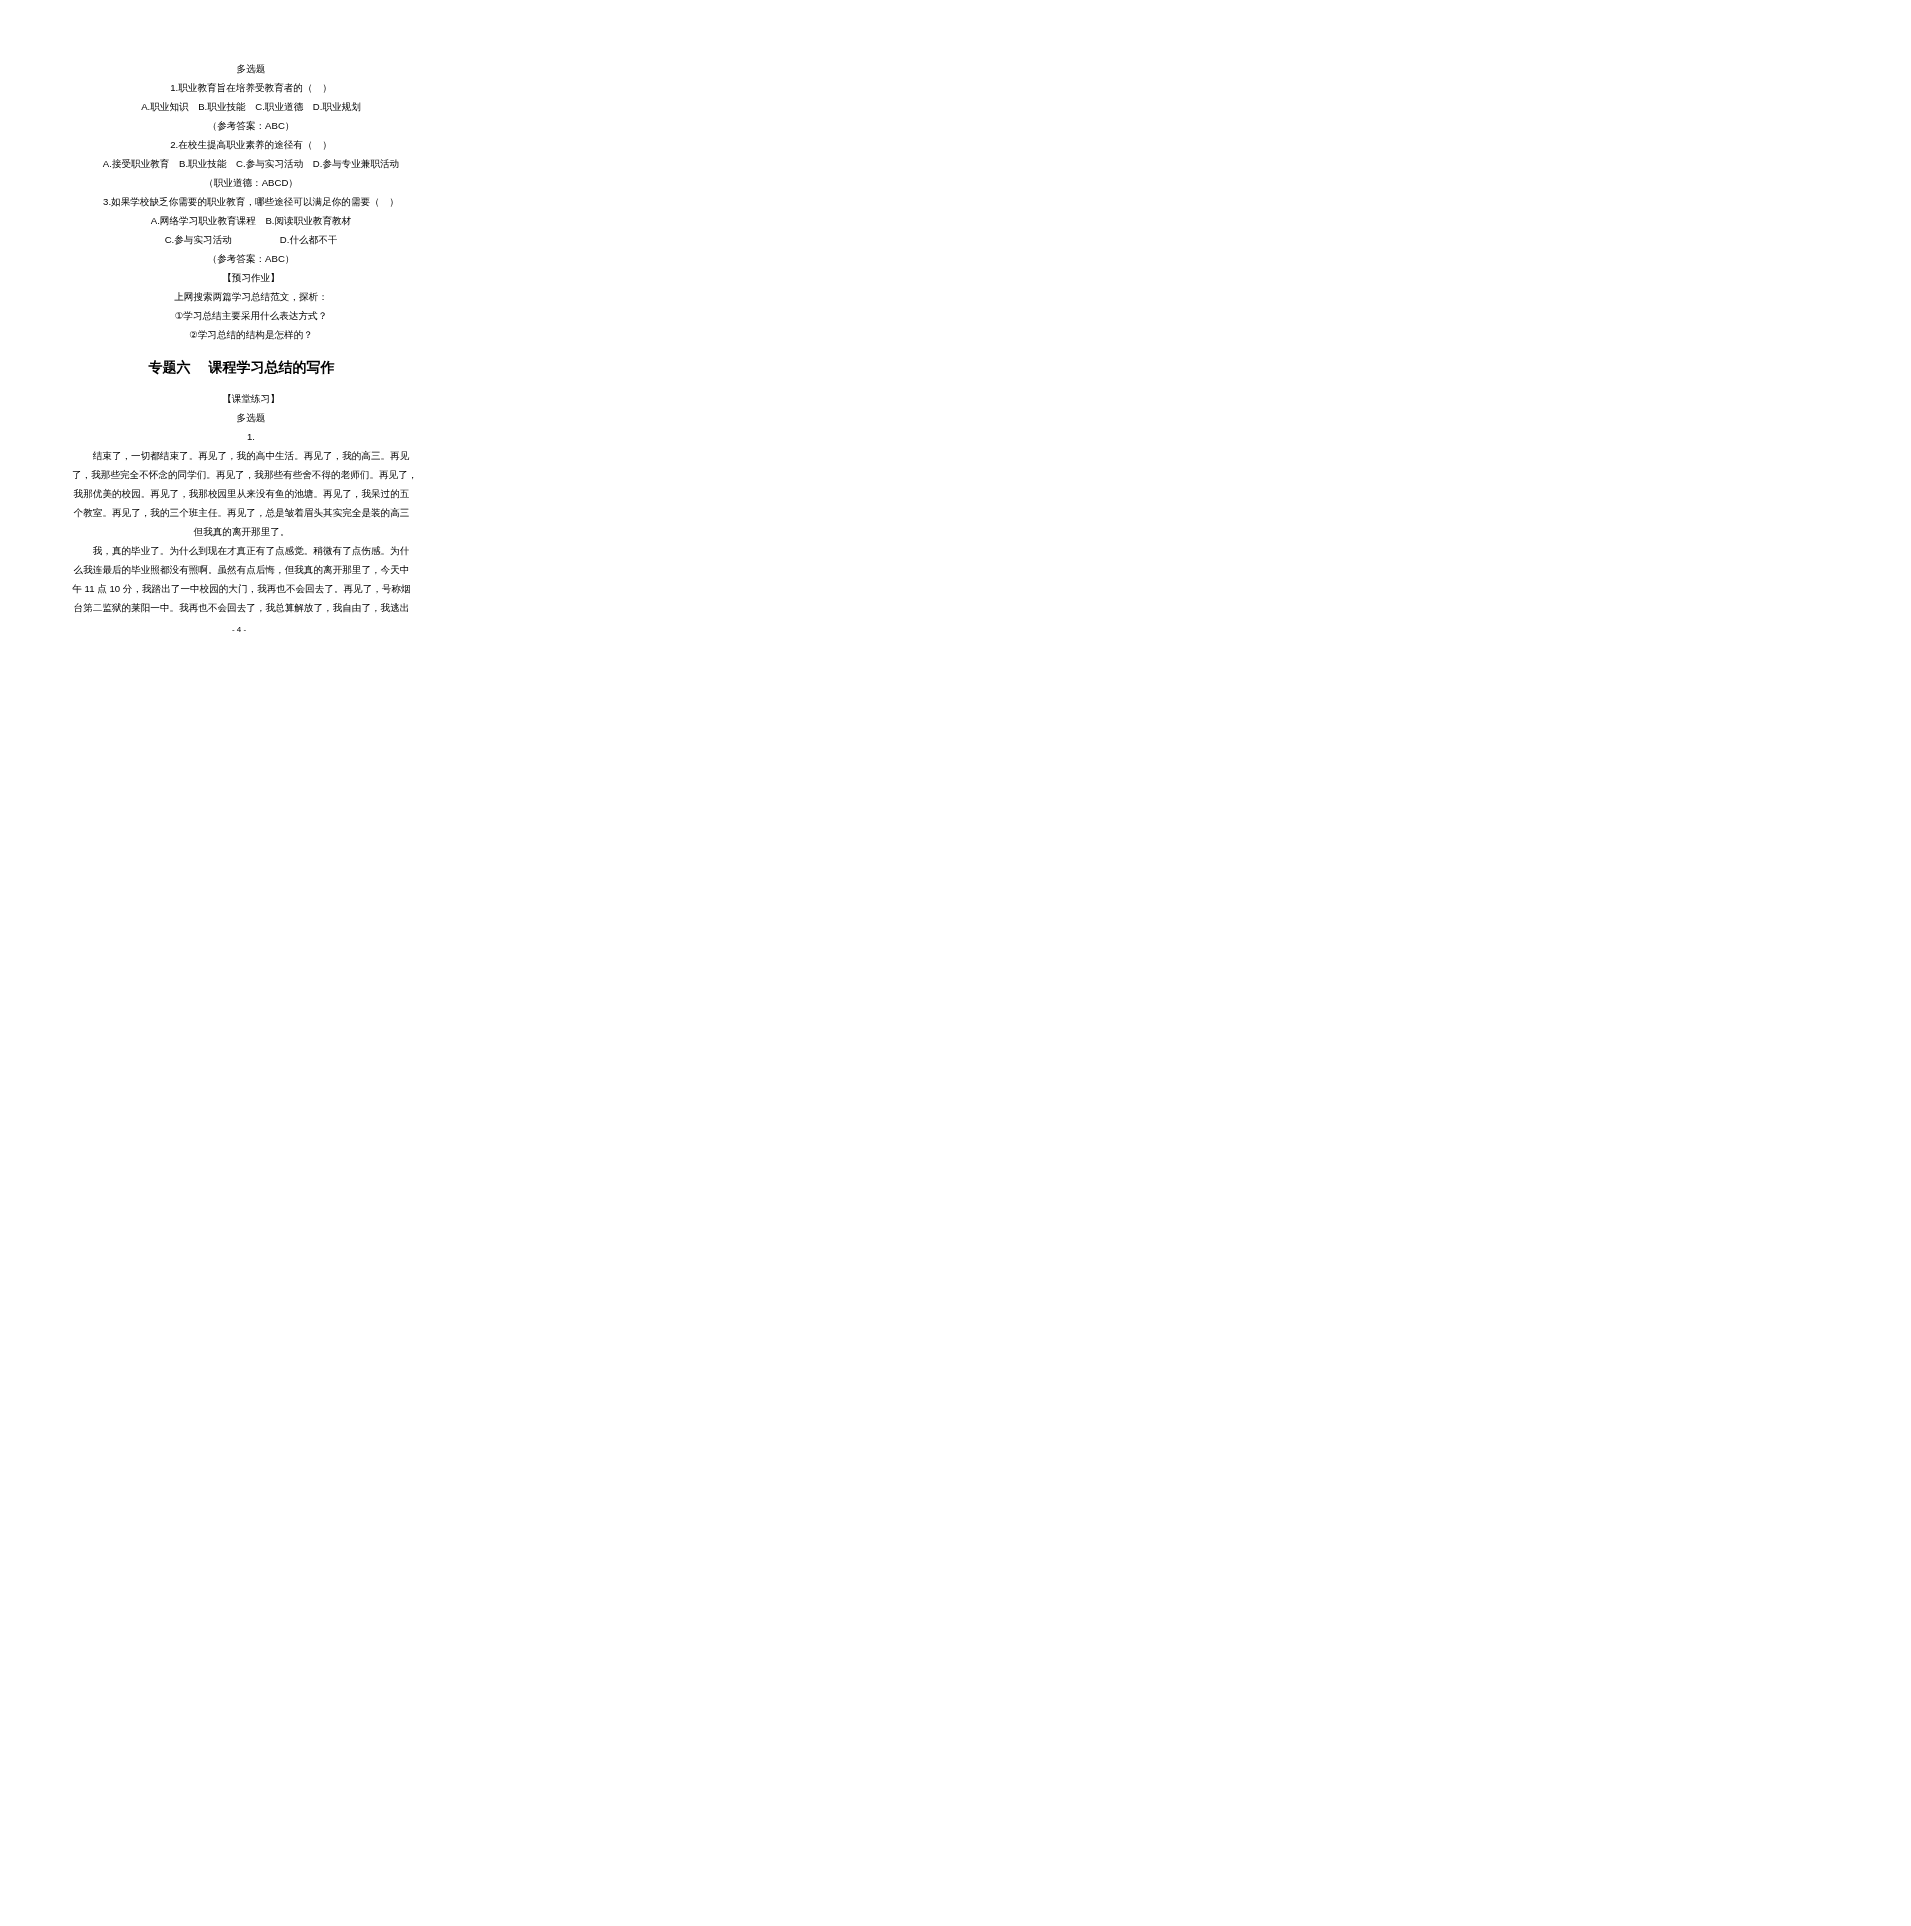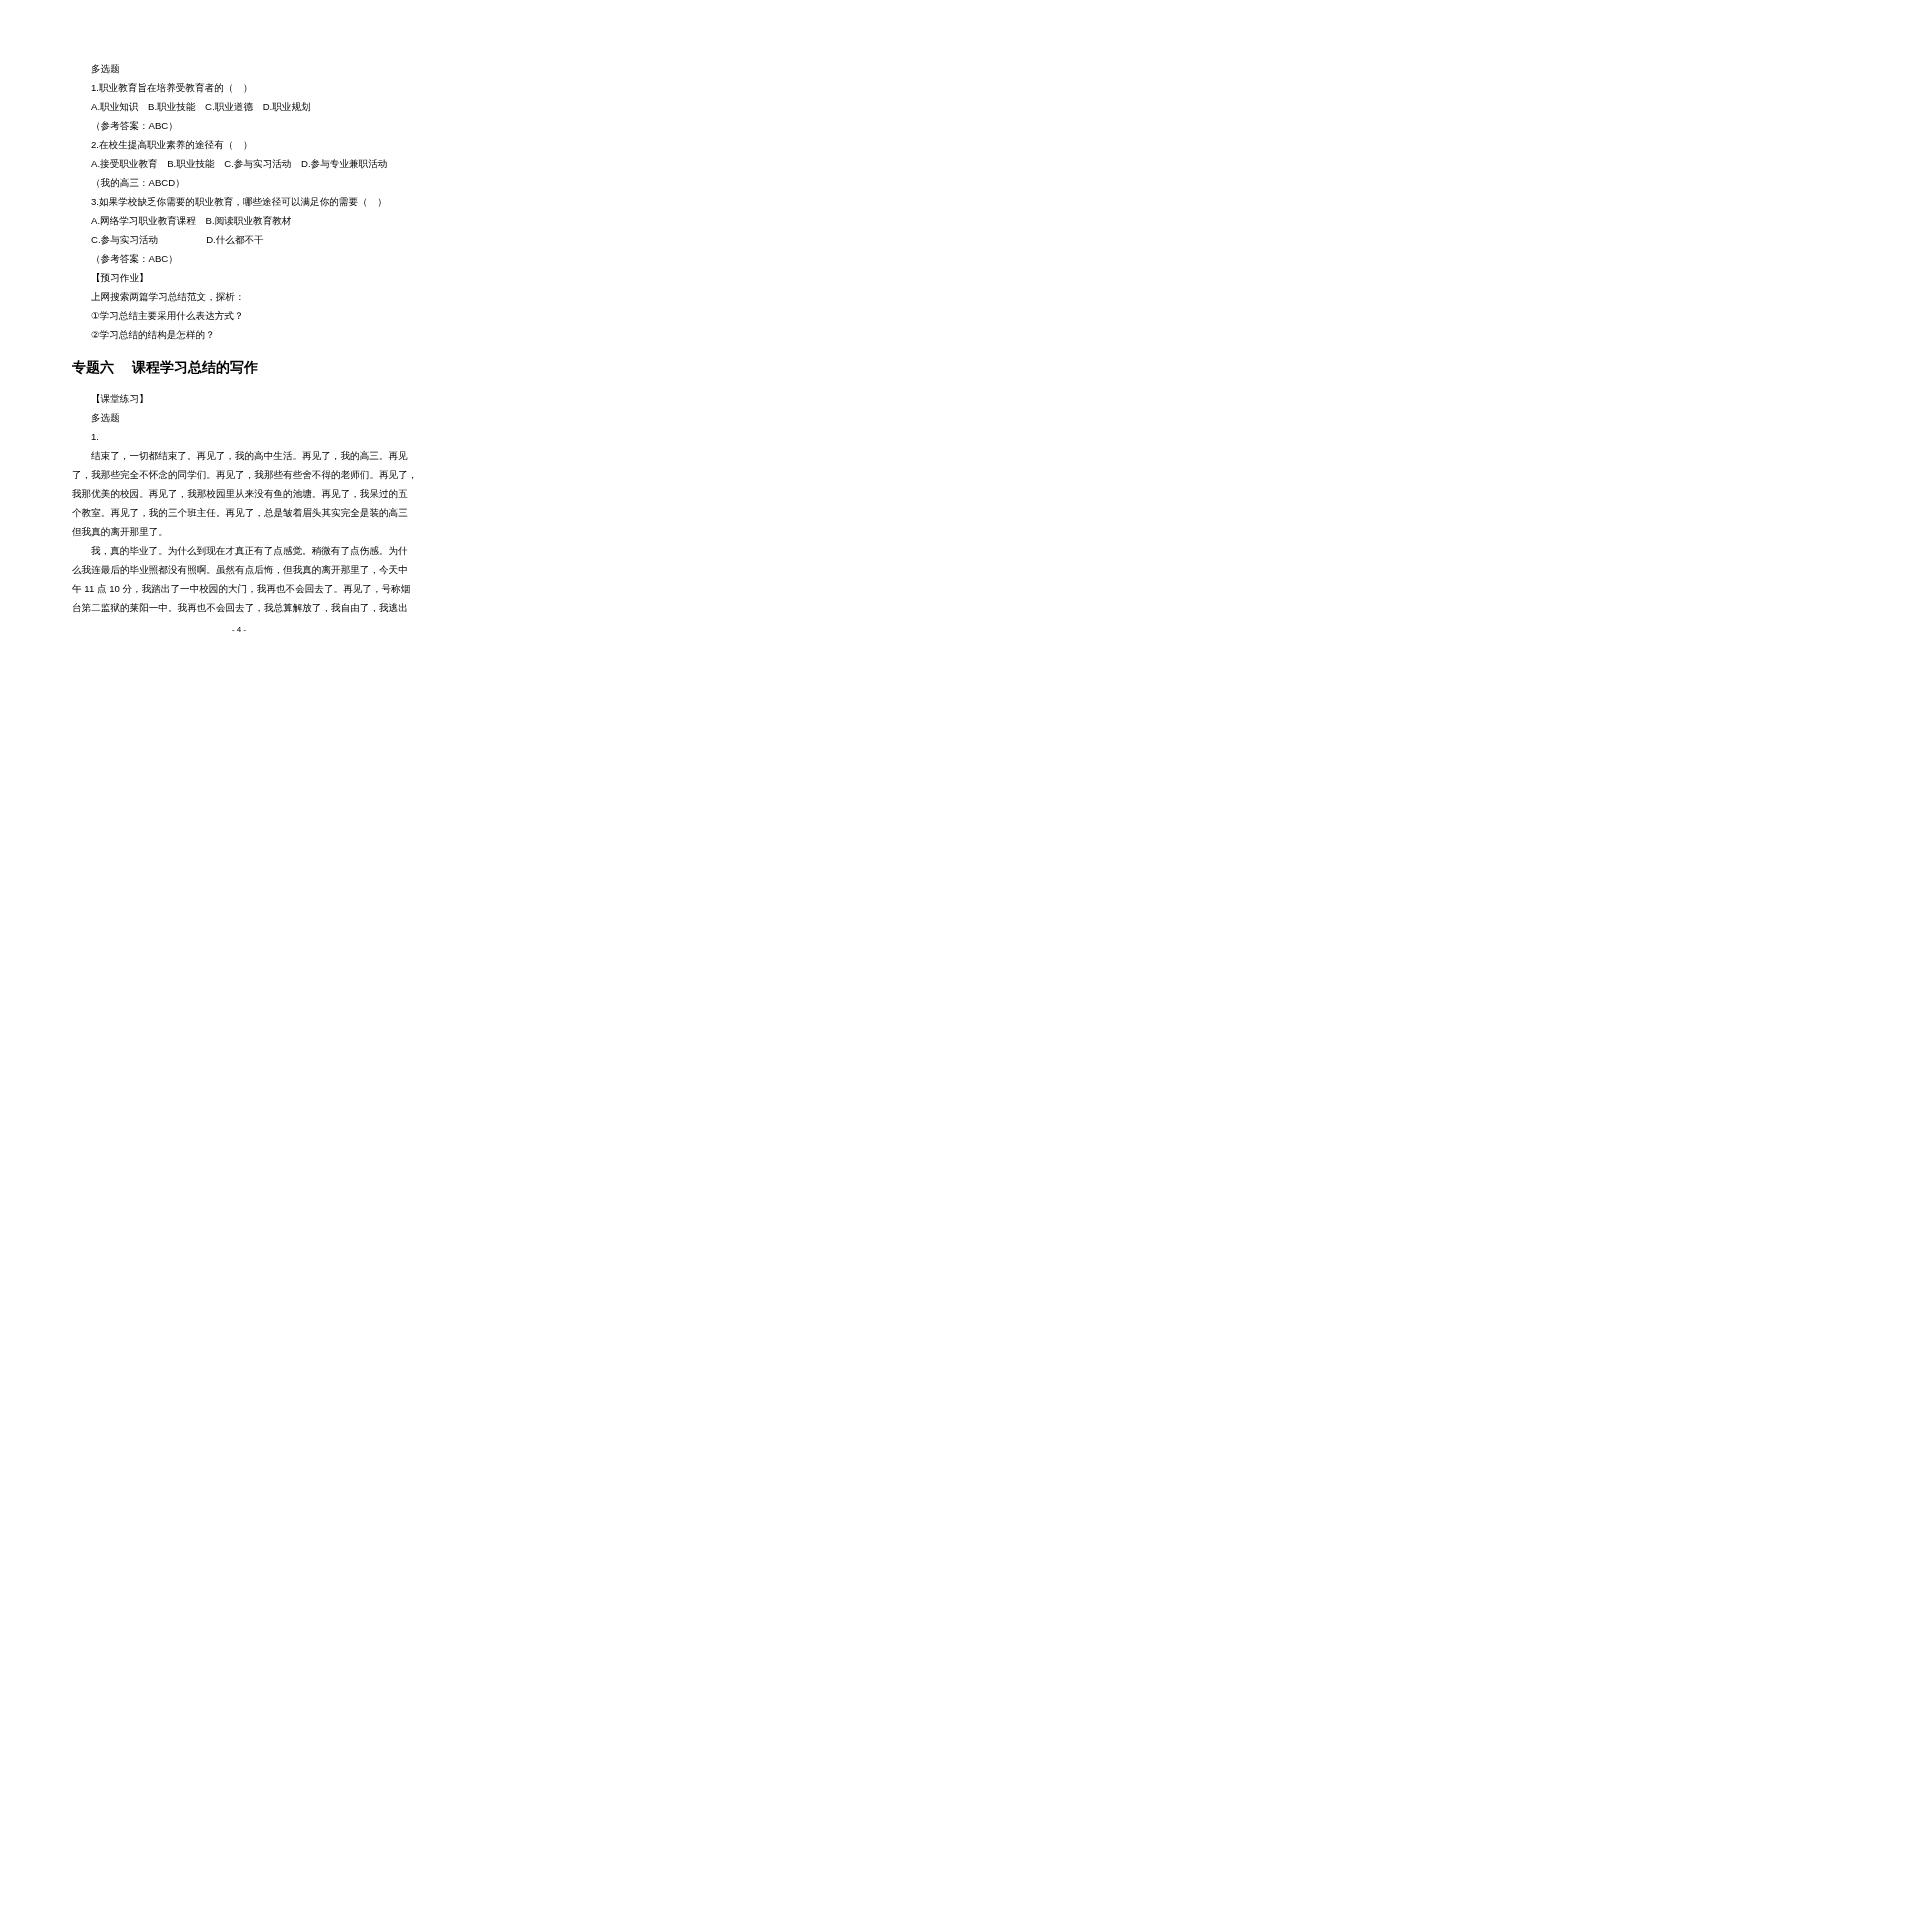--- a/index.html
+++ b/index.html
@@ -14,20 +14,21 @@
     background: #ffffff;
     overflow: hidden;
     color: #000000;
     font-family: "Liberation Sans", "DejaVu Sans", sans-serif;
   }
   .content {
     position: absolute;
     left: 72px;
     top: 59px;
     width: 339px;
+    text-align: center;
   }
   .ln {
     margin: 0;
     font-size: 9.6px;
     line-height: 19px;
     white-space: nowrap;
   }
   .ind {
     text-indent: 19px;
   }
@@ -59,21 +60,21 @@
   <div class="content">
 
     <p class="ln ind">多选题</p>
 
     <p class="ln ind">1.职业教育旨在培养受教育者的（　）</p>
     <p class="ln ind">A.职业知识　B.职业技能　C.职业道德　D.职业规划</p>
     <p class="ln ind">（参考答案：ABC）</p>
 
     <p class="ln ind">2.在校生提高职业素养的途径有（　）</p>
     <p class="ln ind">A.接受职业教育　B.职业技能　C.参与实习活动　D.参与专业兼职活动</p>
-    <p class="ln ind">（我的高三：ABCD）</p>
+    <p class="ln ind">（职业道德：ABCD）</p>
 
     <p class="ln ind">3.如果学校缺乏你需要的职业教育，哪些途径可以满足你的需要（　）</p>
     <p class="ln ind">A.网络学习职业教育课程　B.阅读职业教育教材</p>
     <p class="ln ind">C.参与实习活动　　　　　D.什么都不干</p>
     <p class="ln ind">（参考答案：ABC）</p>
 
     <p class="ln ind">【预习作业】</p>
     <p class="ln ind">上网搜索两篇学习总结范文，探析：</p>
     <p class="ln ind">①学习总结主要采用什么表达方式？</p>
     <p class="ln ind">②学习总结的结构是怎样的？</p>

